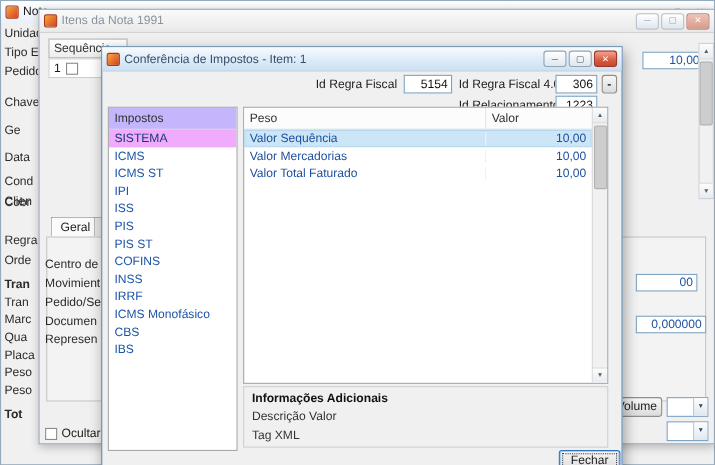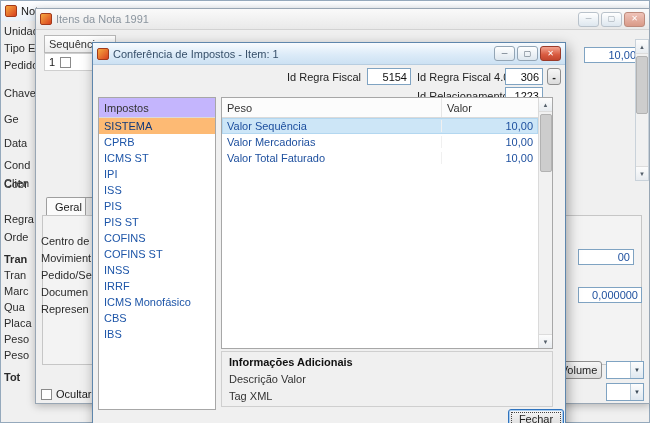--- a/index.html
+++ b/index.html
@@ -36,21 +36,21 @@
   .tb.blue{color:#1D4F9E}
   .lbl{position:absolute;text-align:right;white-space:nowrap;color:#222}
   .btn{position:absolute;display:flex;align-items:center;justify-content:center;background:linear-gradient(#F7F7F7,#DCDCDC);border:1px solid #8E8E8E;border-radius:3px;color:#222;cursor:default}
   .btn.small{font-weight:bold}
   .btn.focused{border:1px solid #2F73BE;box-shadow:inset 0 0 0 1px #A9CDF0;outline:1px dotted #444;outline-offset:-4px}
   .combo{position:absolute;background:#fff;border:1px solid #7FA3C2;display:flex;align-items:center;justify-content:flex-end}
   .combo-arrow{width:13px;height:100%;display:flex;align-items:center;justify-content:center;font-size:6px;color:#3A4A58;background:linear-gradient(#FDFDFD,#DFE8F0);border-left:1px solid #B9CBD9}
   .listbox{position:absolute;background:#fff;border:1px solid #A7A7A7;overflow:hidden}
   .list-header{height:20px;display:flex;align-items:center;padding:0 5px;background:#c4b5fd;border-bottom:1px solid #DADADA;color:#333}
   .list-item{height:16px;display:flex;align-items:center;padding:0 5px;color:#1D55A8;white-space:nowrap}
-  .list-item.selected{background:#fdba74;color:#123A7A}
+  .list-item.selected{background:#f0abfc;color:#123A7A}
   .grid{position:absolute;background:#fff;border:1px solid #A7A7A7;overflow:hidden}
   .grid-header{position:absolute;left:0;top:0;right:14px;height:20px;display:flex;background:#FCFCFC;border-bottom:1px solid #DADADA;color:#333}
   .gh-campo{width:220px;display:flex;align-items:center;padding:0 5px;border-right:1px solid #E6E6E6}
   .gh-valor{flex:1;display:flex;align-items:center;padding:0 5px}
   .grid-body{position:absolute;left:0;top:20px;right:14px;bottom:0}
   .grid-row{height:16px;display:flex;align-items:center}
   .grid-row.selected{background:#CDE6F7;box-shadow:inset 0 0 0 1px #B3D7F0}
   .gr-campo{width:220px;padding:0 5px;color:#1D4F9E;border-right:1px solid #F0F0F0;white-space:nowrap;overflow:hidden}
   .gr-valor{flex:1;text-align:right;padding:0 5px;color:#1D4F9E;white-space:nowrap}
   .vscroll{position:absolute;top:0;right:0;bottom:0;width:14px;background:#F1F1F1;border-left:1px solid #DADADA;display:flex;flex-direction:column;align-items:center}
@@ -164,28 +164,27 @@
     <div class="tb" style="left:274px;top:25px;width:44px;height:17px">5154</div>
     <div class="lbl" style="left:324px;top:28px;width:84px">Id Regra Fiscal 4.0</div>
     <div class="tb" style="left:412px;top:25px;width:38px;height:17px">306</div>
     <div class="btn small" style="left:454px;top:25px;width:14px;height:17px">-</div>
     <div class="lbl" style="left:324px;top:47px;width:84px">Id Relacionamento</div>
     <div class="tb" style="left:412px;top:44px;width:38px;height:17px">1223</div>
 
     <div class="listbox" style="left:5px;top:54px;width:118px;height:313px">
       <div class="list-header">Impostos</div>
       <div class="list-item selected">SISTEMA</div>
-      <div class="list-item">CPRB</div>
+      <div class="list-item">ICMS</div>
       <div class="list-item">ICMS ST</div>
       <div class="list-item">IPI</div>
       <div class="list-item">ISS</div>
       <div class="list-item">PIS</div>
       <div class="list-item">PIS ST</div>
       <div class="list-item">COFINS</div>
-      <div class="list-item">COFINS ST</div>
       <div class="list-item">INSS</div>
       <div class="list-item">IRRF</div>
       <div class="list-item">ICMS Monofásico</div>
       <div class="list-item">CBS</div>
       <div class="list-item">IBS</div>
     </div>
 
     <div class="grid" style="left:128px;top:54px;width:332px;height:252px">
       <div class="grid-header">
         <span class="gh-campo">Peso</span>

